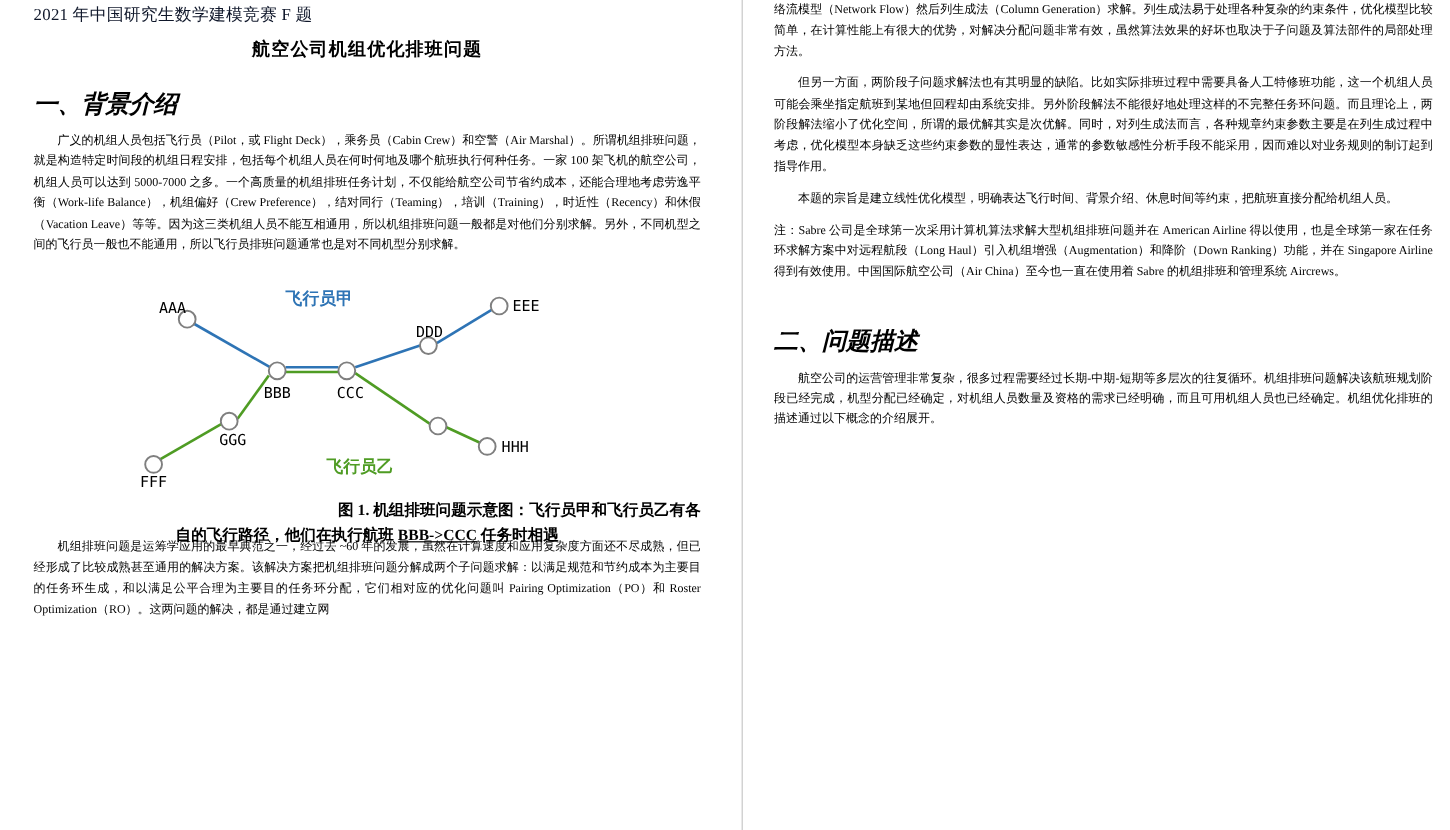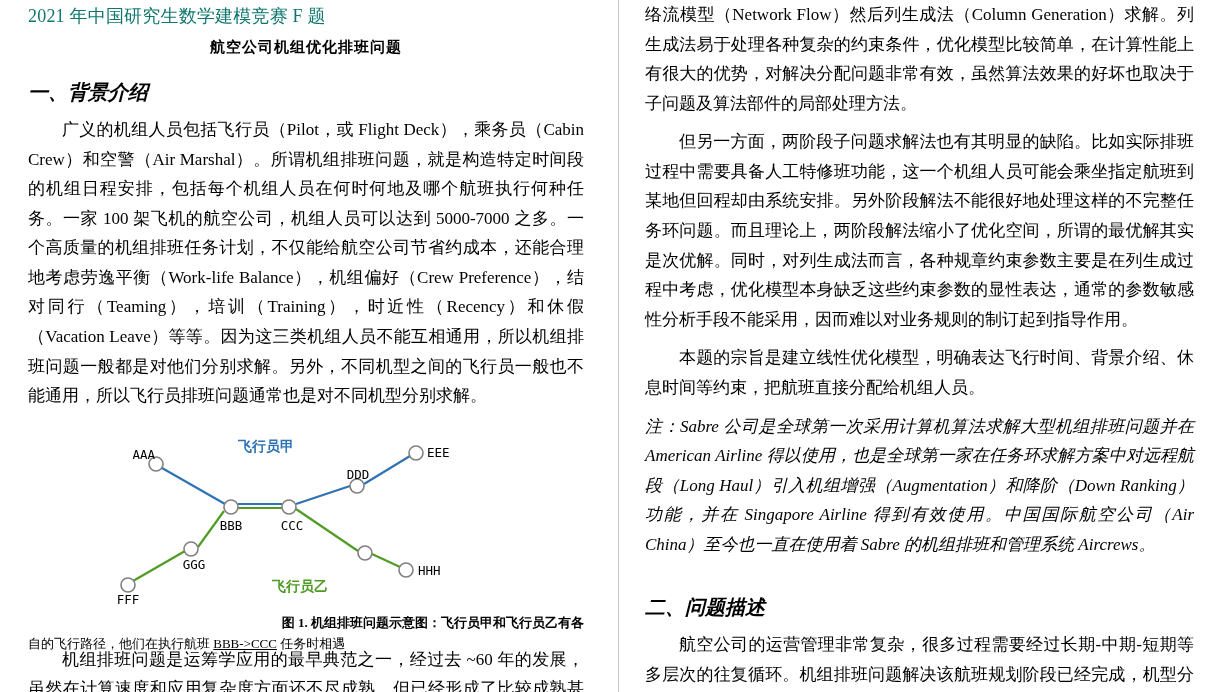--- a/index.html
+++ b/index.html
@@ -33,49 +33,49 @@
     background: #c8c8c8;
     margin-top: 0;
     height: 692px;
   }
   .col-right {
     width: 589px;
     padding: 0 14px 0 26px;
   }
 
   .hdr {
-    font-size: 18px;
-    color: #0f766e;
+    font-size: 14px;
+    color: #0f172a;
     letter-spacing: 0.2px;
     margin: 0 0 6px 0;
     font-family: "Liberation Serif", serif;
   }
   .doc-title {
     text-align: center;
     font-size: 15px;
     font-weight: bold;
     margin: 10px 0 22px 0;
     letter-spacing: 1px;
   }
   .sec-head {
     font-size: 20px;
     font-weight: bold;
     margin: 0 0 9px 0;
     font-style: italic;
   }
   p.body {
-    font-size: 17px;
+    font-size: 10px;
     line-height: 1.74;
     margin: 0 0 9px 0;
     text-align: justify;
     text-justify: inter-ideograph;
     text-indent: 2em;
   }
   p.body.noind { text-indent: 0; }
-  p.body.hang { text-indent: 0; font-style: italic; }
+  p.body.hang { text-indent: 0; }
 
   
   .figure-wrap {
     margin: 18px 0 2px 0;
     position: relative;
     height: 200px;
   }
   .figure {
     position: relative;
     width: 100%;
@@ -85,22 +85,22 @@
   .fig-cap {
     font-size: 13px;
     line-height: 1.6;
     text-align: right;
     font-weight: bold;
     margin-top: 2px;
   }
   .fig-cap2 {
     font-size: 13px;
     line-height: 1.6;
-    text-align: left;
-    font-weight: normal;
+    text-align: center;
+    font-weight: bold;
   }
   .u { text-decoration: underline; }
 
   .nodelbl {
     font-family: "DejaVu Sans Mono", monospace;
     font-size: 12.5px;
     fill: #000;
   }
   .crewlbl {
     font-size: 14px;

